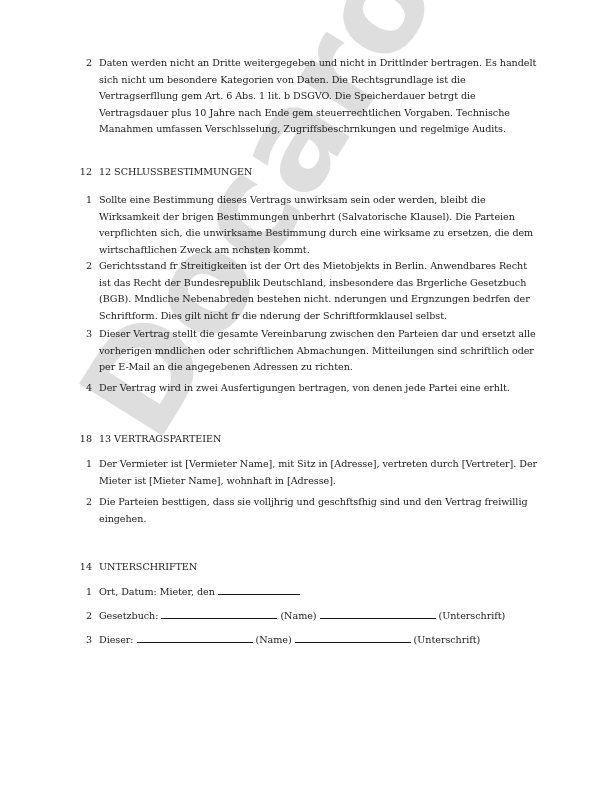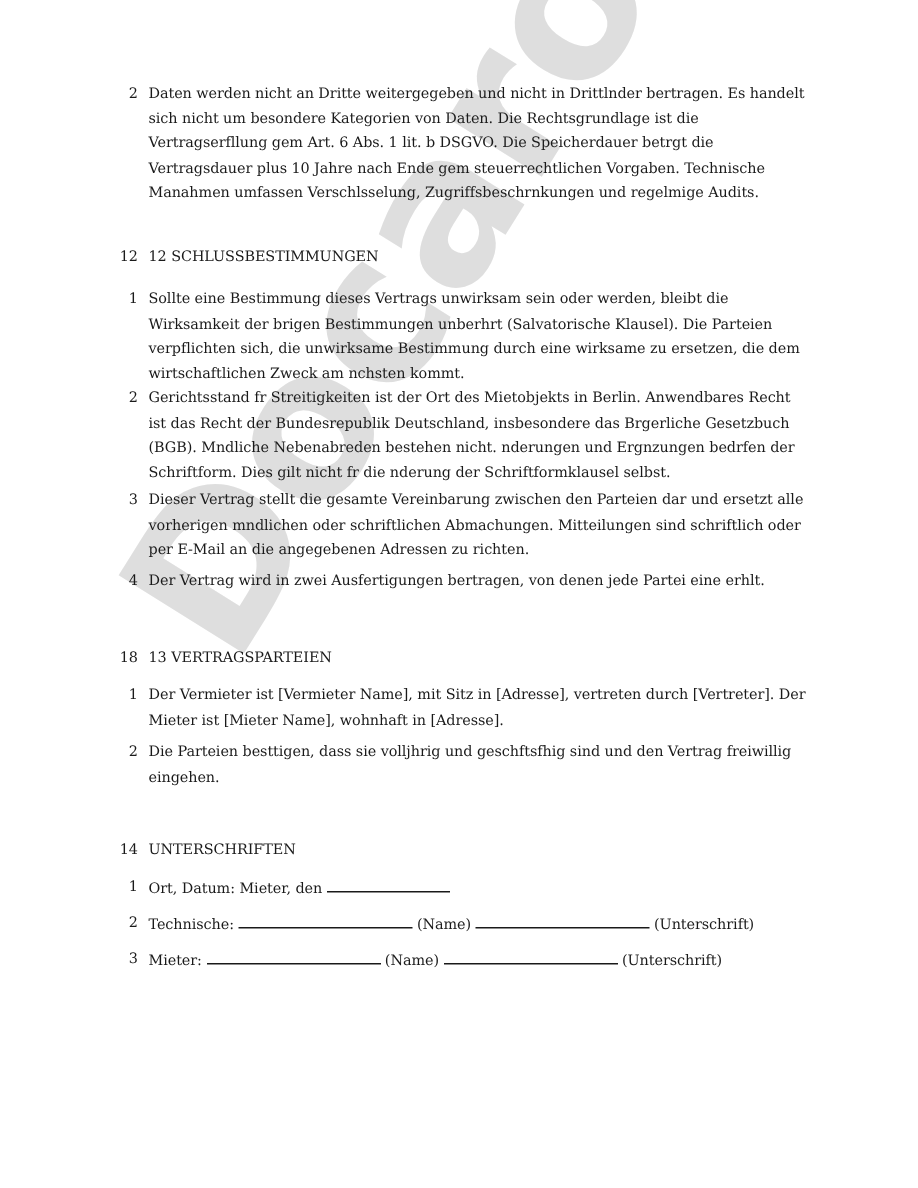--- a/index.html
+++ b/index.html
@@ -70,31 +70,31 @@
   <div class="item" style="top:584px;">
     <span class="num">1</span>
     <span class="txt">
       <span>Ort, Datum: Mieter, den</span>
       <span class="line" style="width:82px;"></span>
     </span>
   </div>
   <div class="item" style="top:608px;">
     <span class="num">2</span>
     <span class="txt">
-      <span>Technische:</span>
+      <span>Gesetzbuch:</span>
       <span class="line" style="width:116px;"></span>
       <span>(Name)</span>
       <span class="line" style="width:116px;"></span>
       <span>(Unterschrift)</span>
     </span>
   </div>
   <div class="item" style="top:632px;">
     <span class="num">3</span>
     <span class="txt">
-      <span>Mieter:</span>
+      <span>Dieser:</span>
       <span class="line" style="width:116px;"></span>
       <span>(Name)</span>
       <span class="line" style="width:116px;"></span>
       <span>(Unterschrift)</span>
     </span>
   </div>
 
 </div>
 
 </body></html>

